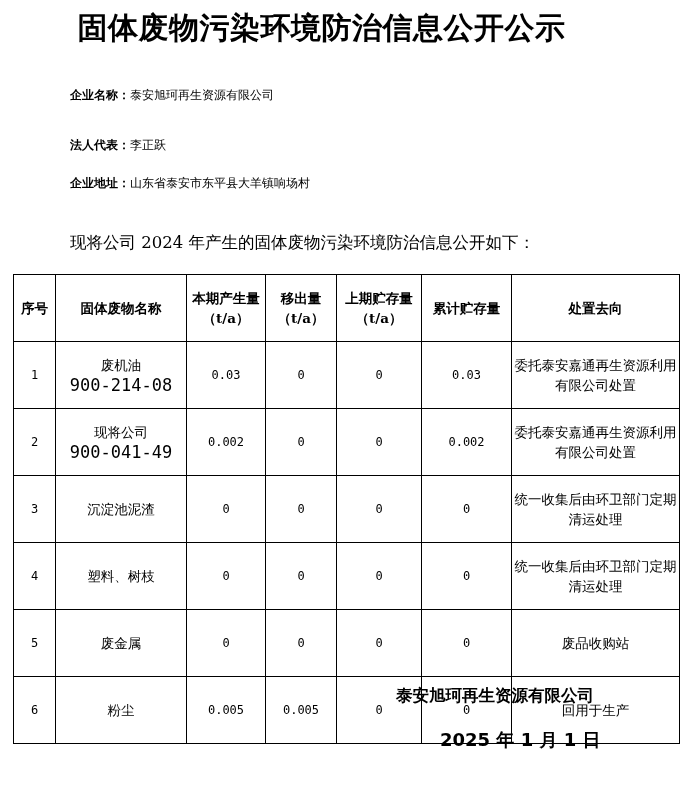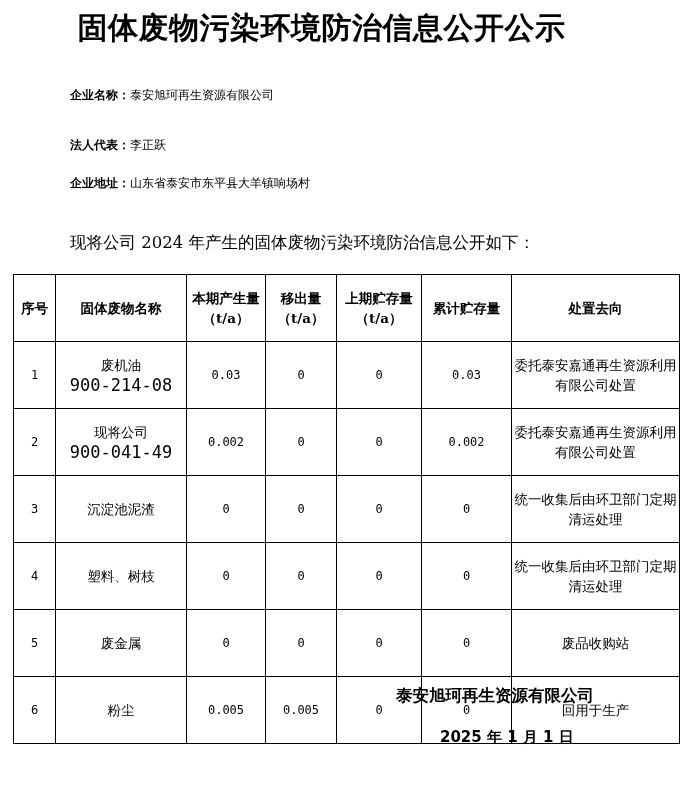--- a/index.html
+++ b/index.html
@@ -8,21 +8,21 @@
     .info { position:absolute; left:70px; font-size:12px; line-height:22px; white-space:nowrap; }
     .info .lbl { font-weight:bold; }
     .intro { position:absolute; left:70px; top:232px; font-size:16.5px; line-height:22px; white-space:nowrap; }
     table { position:absolute; left:13px; top:274px; border-collapse:collapse; table-layout:fixed; width:666px; }
     td, th { border:1px solid #000; text-align:center; vertical-align:middle; padding:0 2px; font-size:13.5px; line-height:20px; font-weight:normal; }
     th { font-weight:bold; font-size:13.5px; }
     tr { height:67px; }
     .num { font-family:"DejaVu Sans Mono", monospace; font-size:12px; }
     .code { font-family:"DejaVu Sans Mono", monospace; font-size:17px; }
     .footer-co { position:absolute; top:685px; left:396px; font-size:16.5px; font-weight:bold; white-space:nowrap; }
-    .footer-date { position:absolute; top:728px; left:440px; font-size:15px; font-weight:bold; white-space:nowrap; font-family:"DejaVu Sans", sans-serif; }
+    .footer-date { position:absolute; top:728px; left:440px; font-size:18px; font-weight:bold; white-space:nowrap; font-family:"DejaVu Sans", sans-serif; }
   </style>
 </head>
 <body>
 
 <div class="title">固体废物污染环境防治信息公开公示</div>
 
 <div class="info" style="top:84px;">
   <span class="lbl">企业名称：</span><span>泰安旭珂再生资源有限公司</span>
 </div>
 <div class="info" style="top:134px;">

